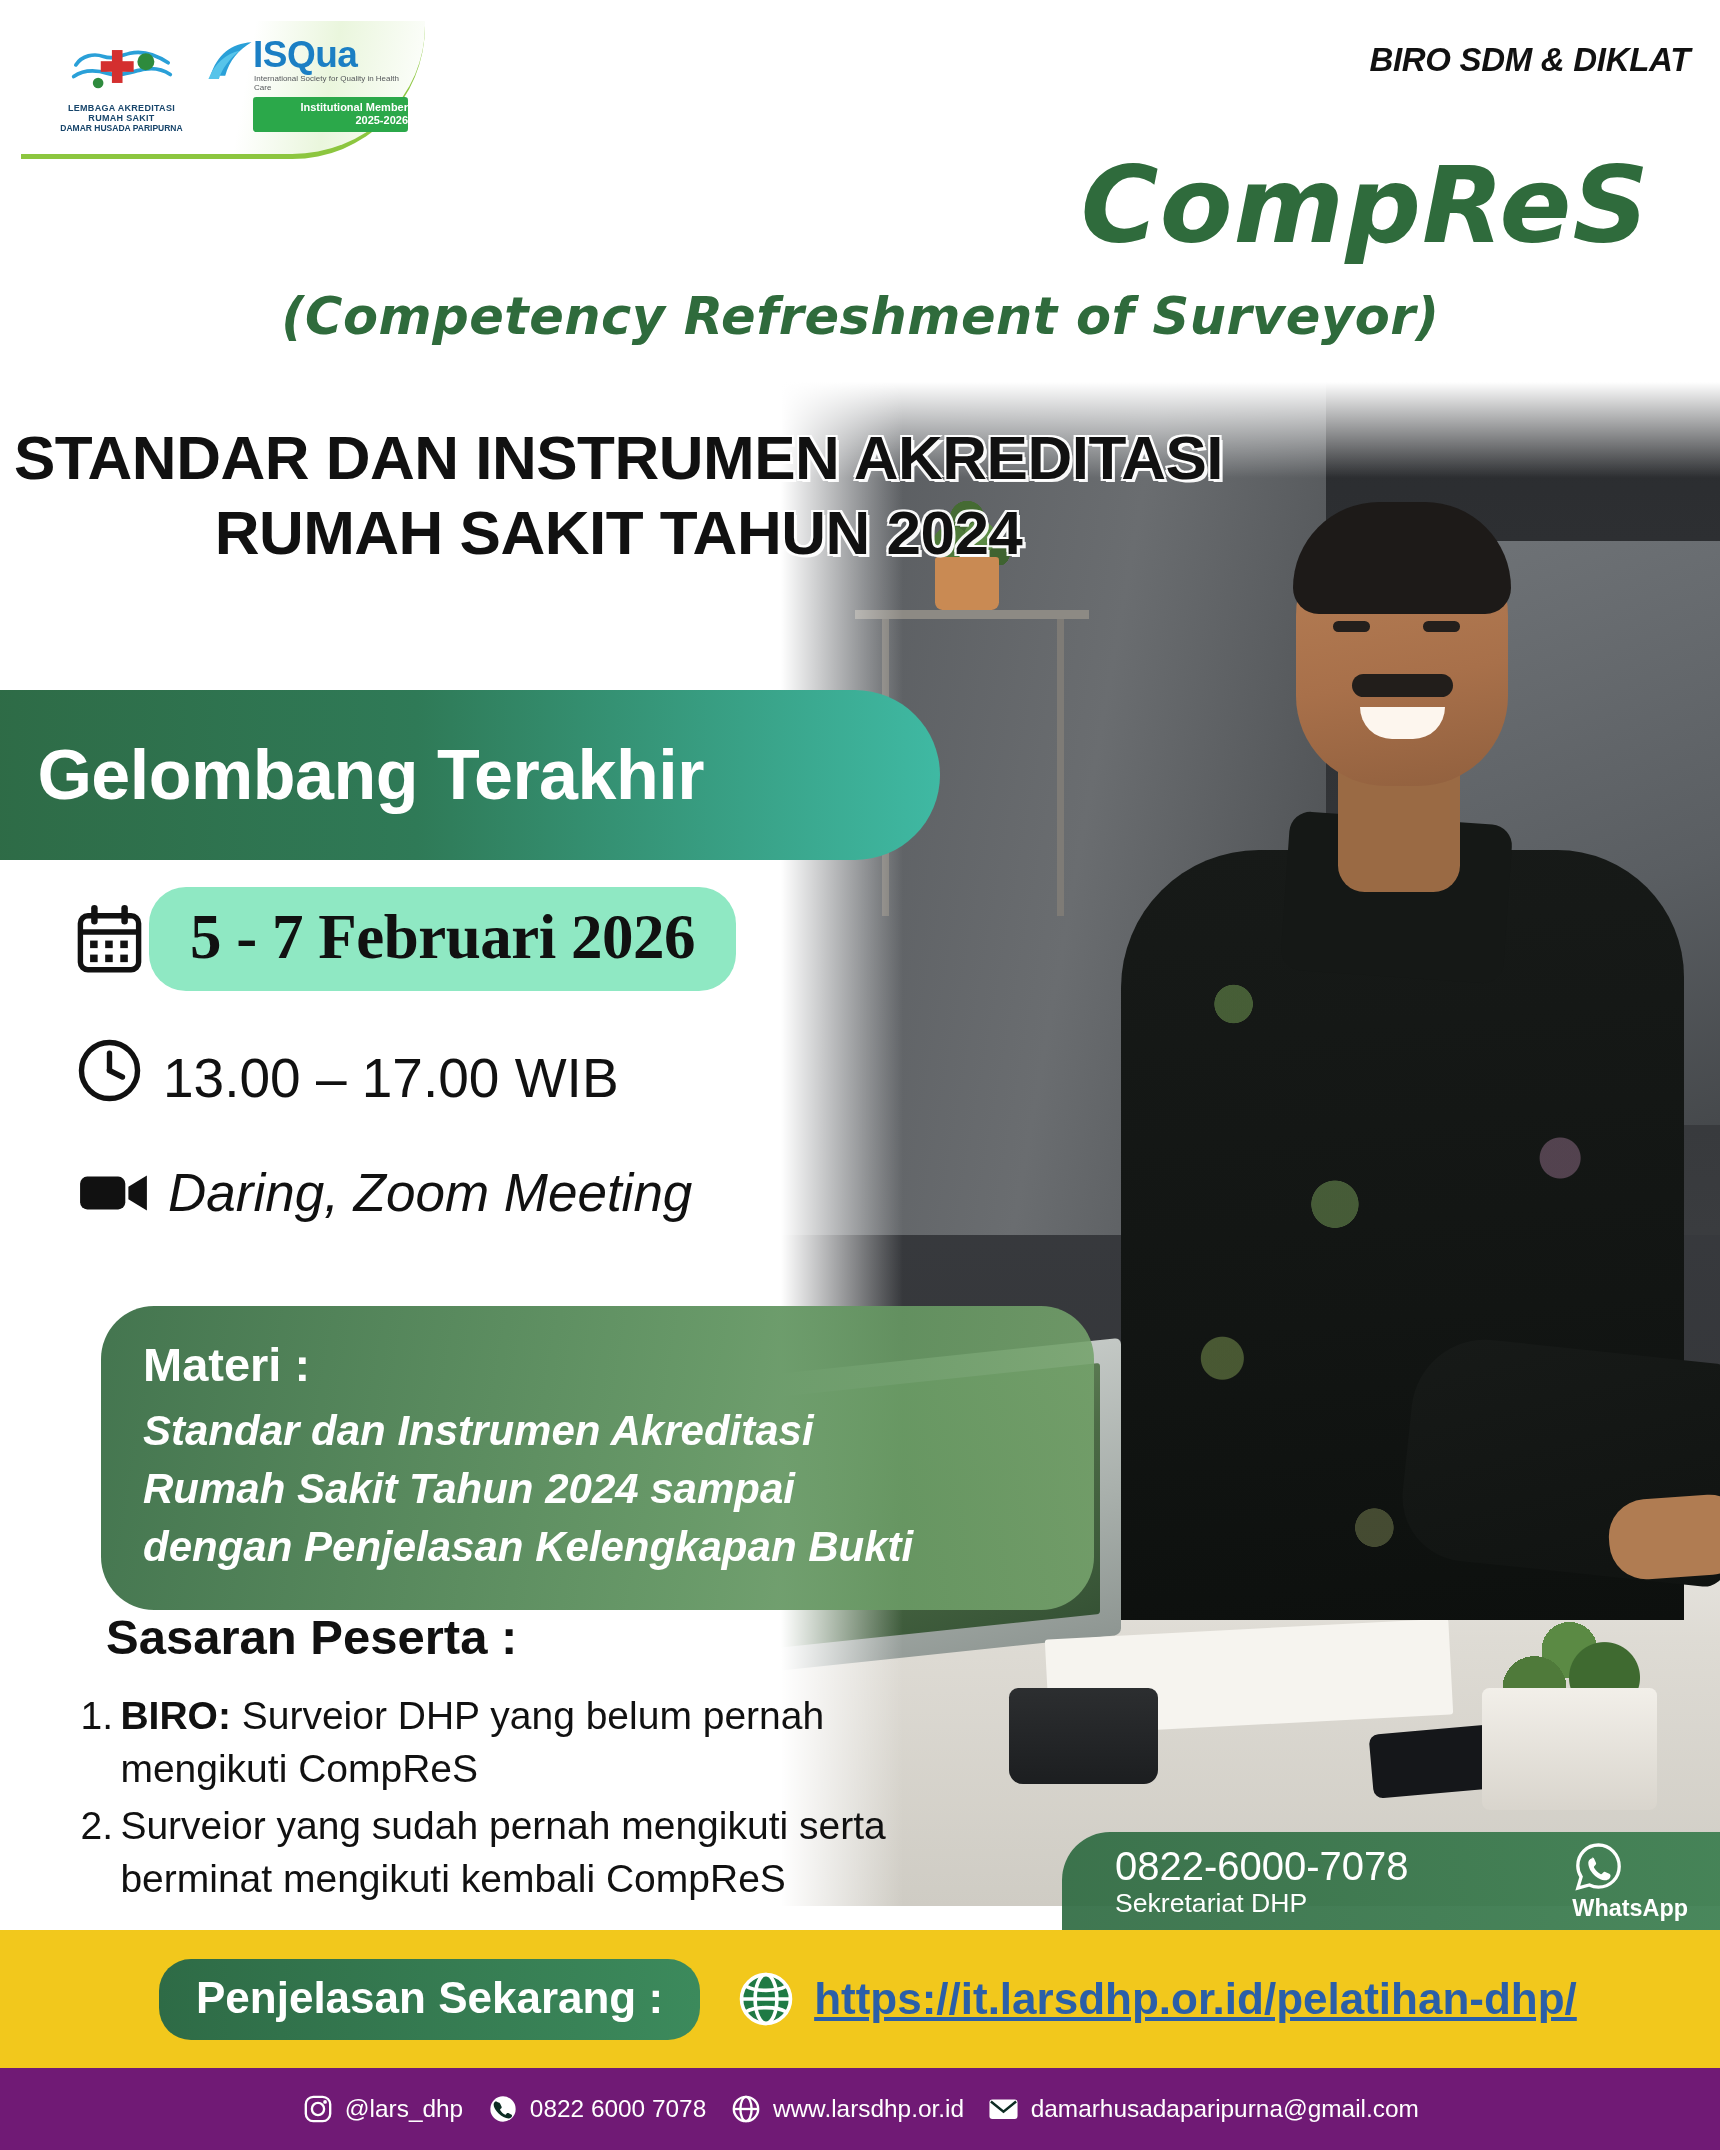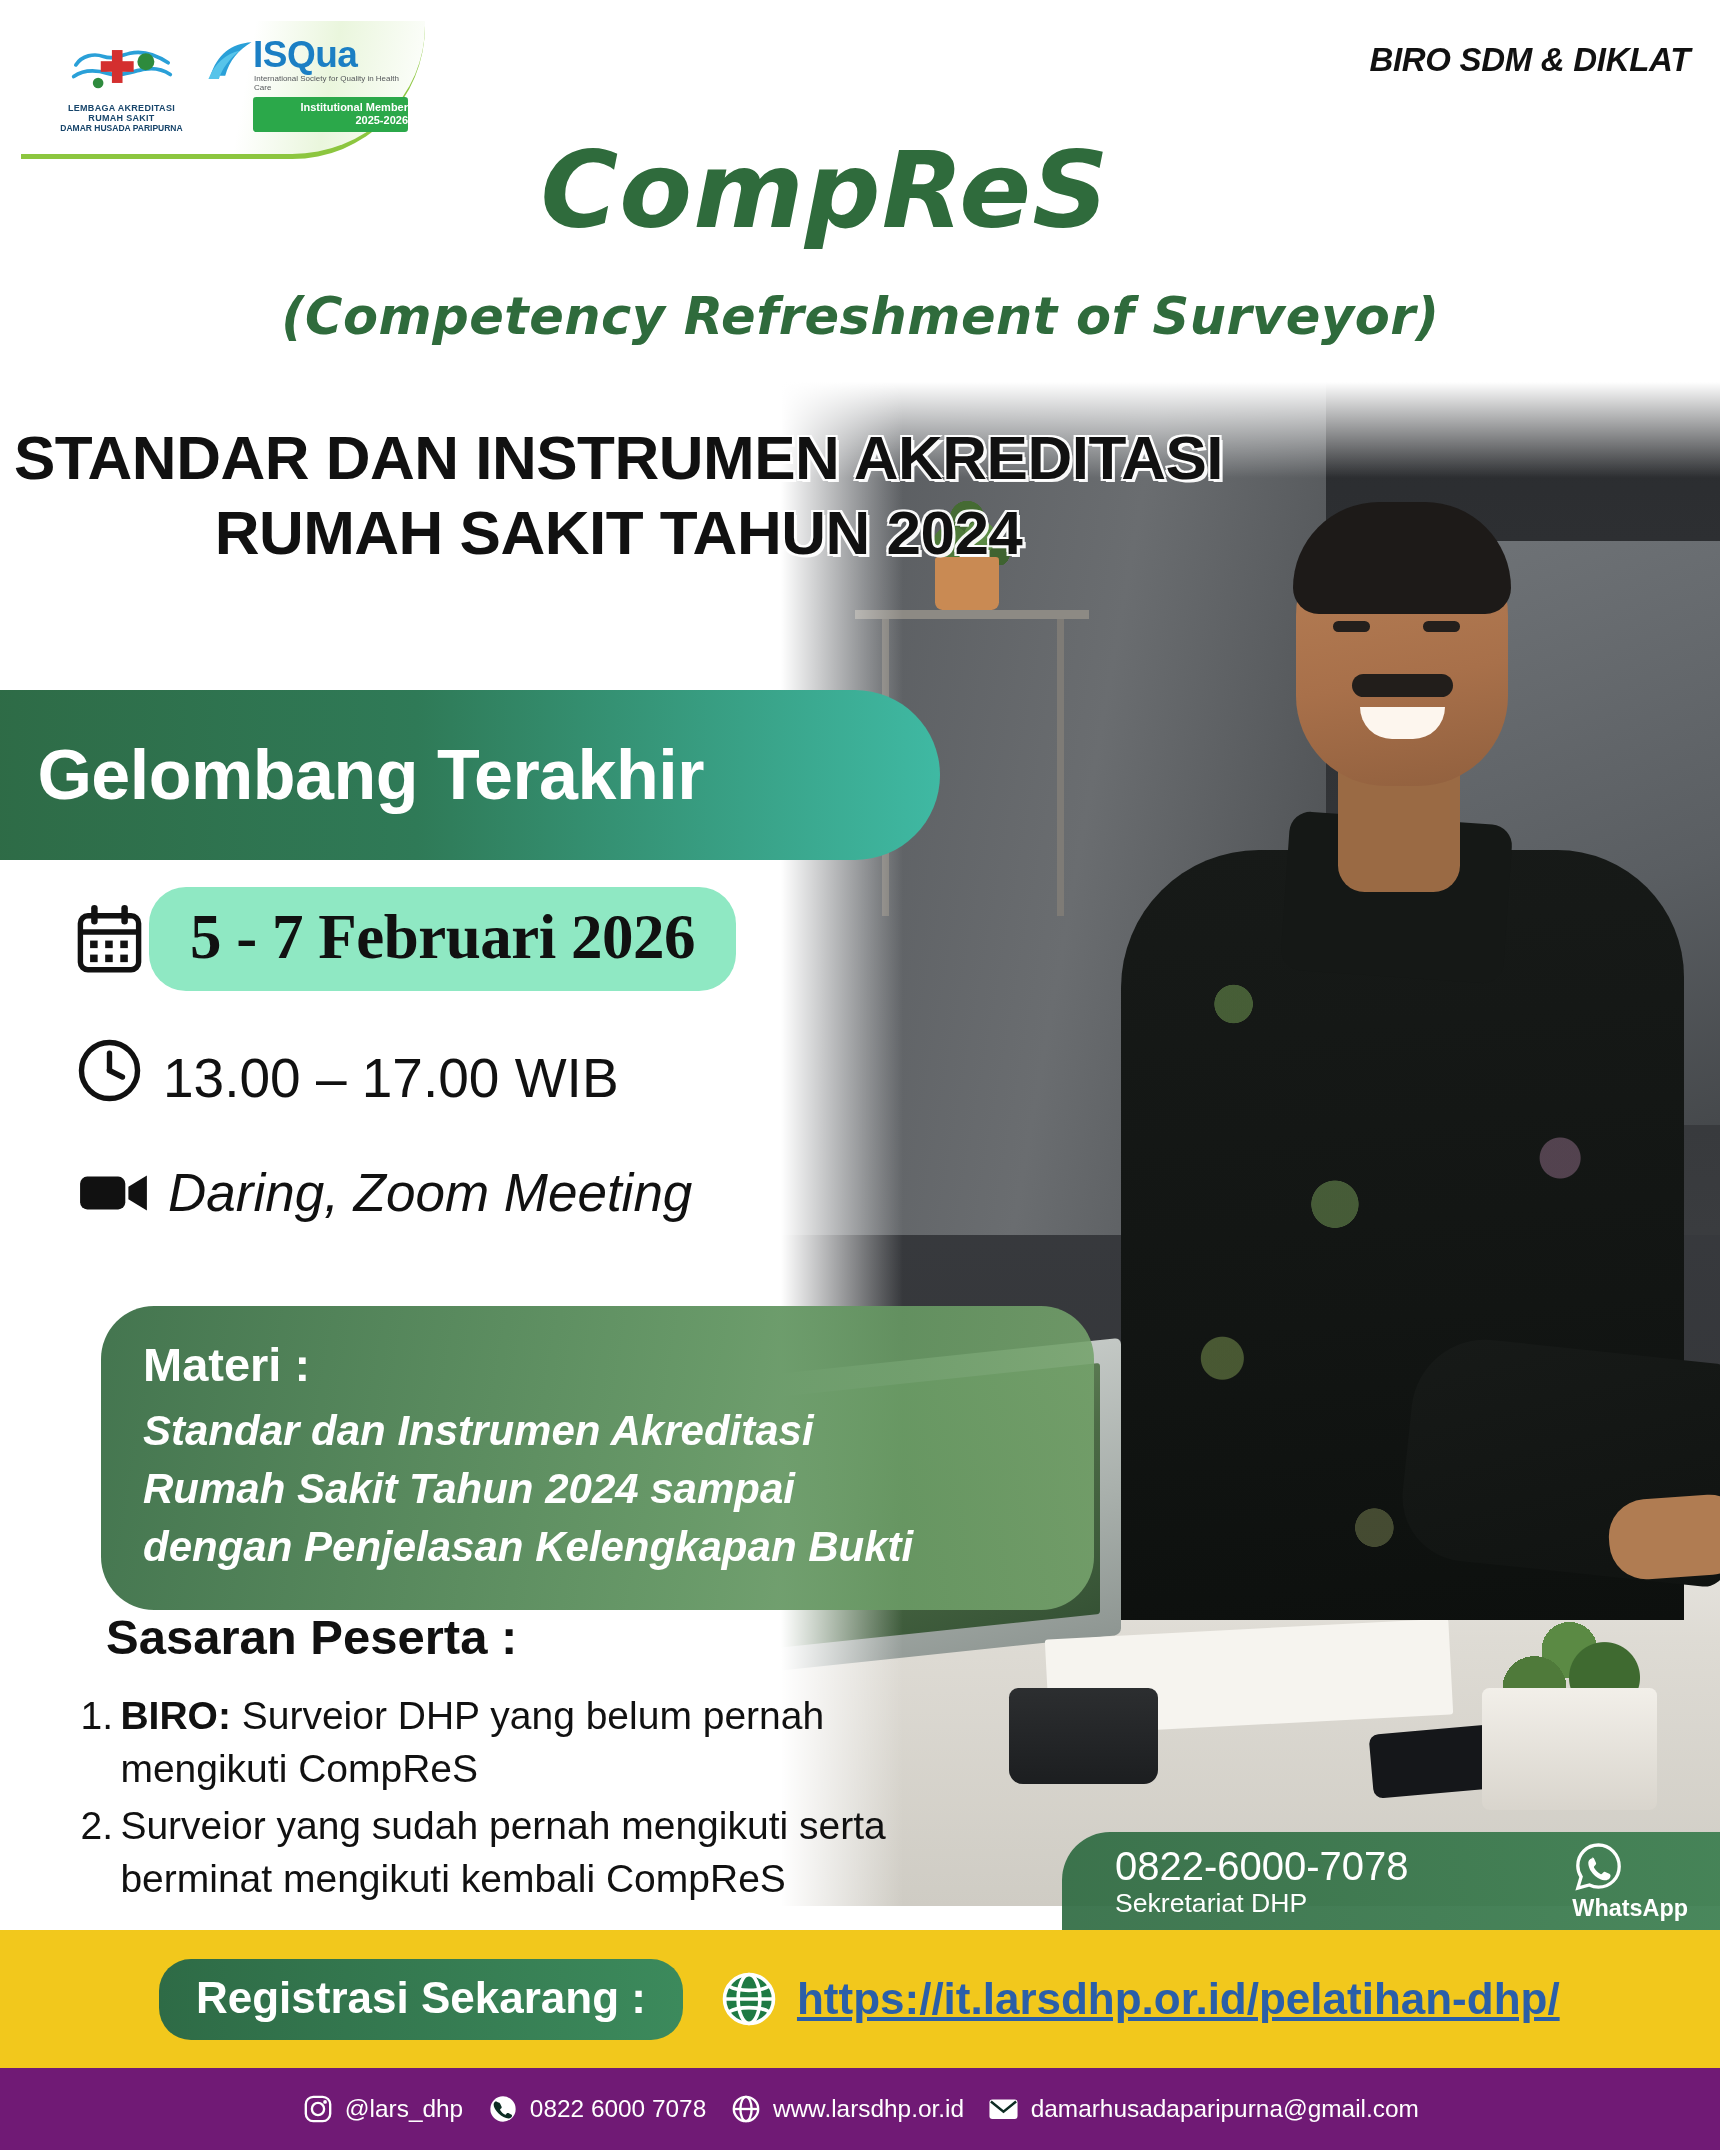--- a/index.html
+++ b/index.html
@@ -381,23 +381,23 @@
     font-weight: bold;
     font-style: italic;
     color: #111111;
     letter-spacing: -0.3px;
   }
 
   
   .compres {
     position: absolute;
     left: 0;
-    top: 129px;
+    top: 144px;
     width: 1650px;
-    text-align: center;
+    text-align: right;
     font-family: "DejaVu Sans", sans-serif;
     font-size: 106px;
     font-weight: bold;
     font-style: italic;
     color: #2f6b3c;
     letter-spacing: 1.1px;
   }
   .compres-sub {
     position: absolute;
     left: 0;
@@ -794,21 +794,21 @@
         <svg width="53" height="53" viewBox="0 0 64 64">
           <path d="M32 6 C18 6 7 17 7 31 c0 5 1.5 9.5 4 13.4 L7 58 l14-3.7 c3.4 1.8 7.1 2.7 11 2.7 14 0 25-11 25-25 S46 6 32 6 z" fill="none" stroke="#ffffff" stroke-width="4"></path>
           <path d="M24 21 c1 0 2 0 2.7 1.6 l2.2 5 c.4 1 .2 1.6-.4 2.3 l-1.6 1.8 c-.5.6-.6 1.2-.2 1.9 1.6 3 4.6 6 7.7 7.6 .7.4 1.4.3 1.9-.3 l1.7-1.9 c.6-.7 1.3-.8 2.2-.4 l4.8 2.2 c1.4.7 1.5 1.6 1.5 2.5 0 3-2.7 5.4-5.8 5.4 -9.8 0-21-11.2-21-21 0-3.1 2.5-5.7 5.3-5.7z" fill="#ffffff"></path>
         </svg>
       </span>
       <div class="wa-label">WhatsApp</div>
     </div>
   </div>
 
   <div class="reg-bar">
-    <div class="reg-pill">Registrasi Sekarang :</div>
+    <div class="reg-pill">Penjelasan Sekarang :</div>
     <span class="reg-globe">
       <svg width="58" height="58" viewBox="0 0 64 64">
         <circle cx="32" cy="32" r="27" fill="#1f7a44"></circle>
         <circle cx="32" cy="32" r="27" fill="none" stroke="#ffffff" stroke-width="4"></circle>
         <ellipse cx="32" cy="32" rx="12" ry="27" fill="none" stroke="#ffffff" stroke-width="4"></ellipse>
         <line x1="5" y1="32" x2="59" y2="32" stroke="#ffffff" stroke-width="4"></line>
         <path d="M10 18 C20 24 44 24 54 18" fill="none" stroke="#ffffff" stroke-width="4"></path>
         <path d="M10 46 C20 40 44 40 54 46" fill="none" stroke="#ffffff" stroke-width="4"></path>
       </svg>
     </span>

